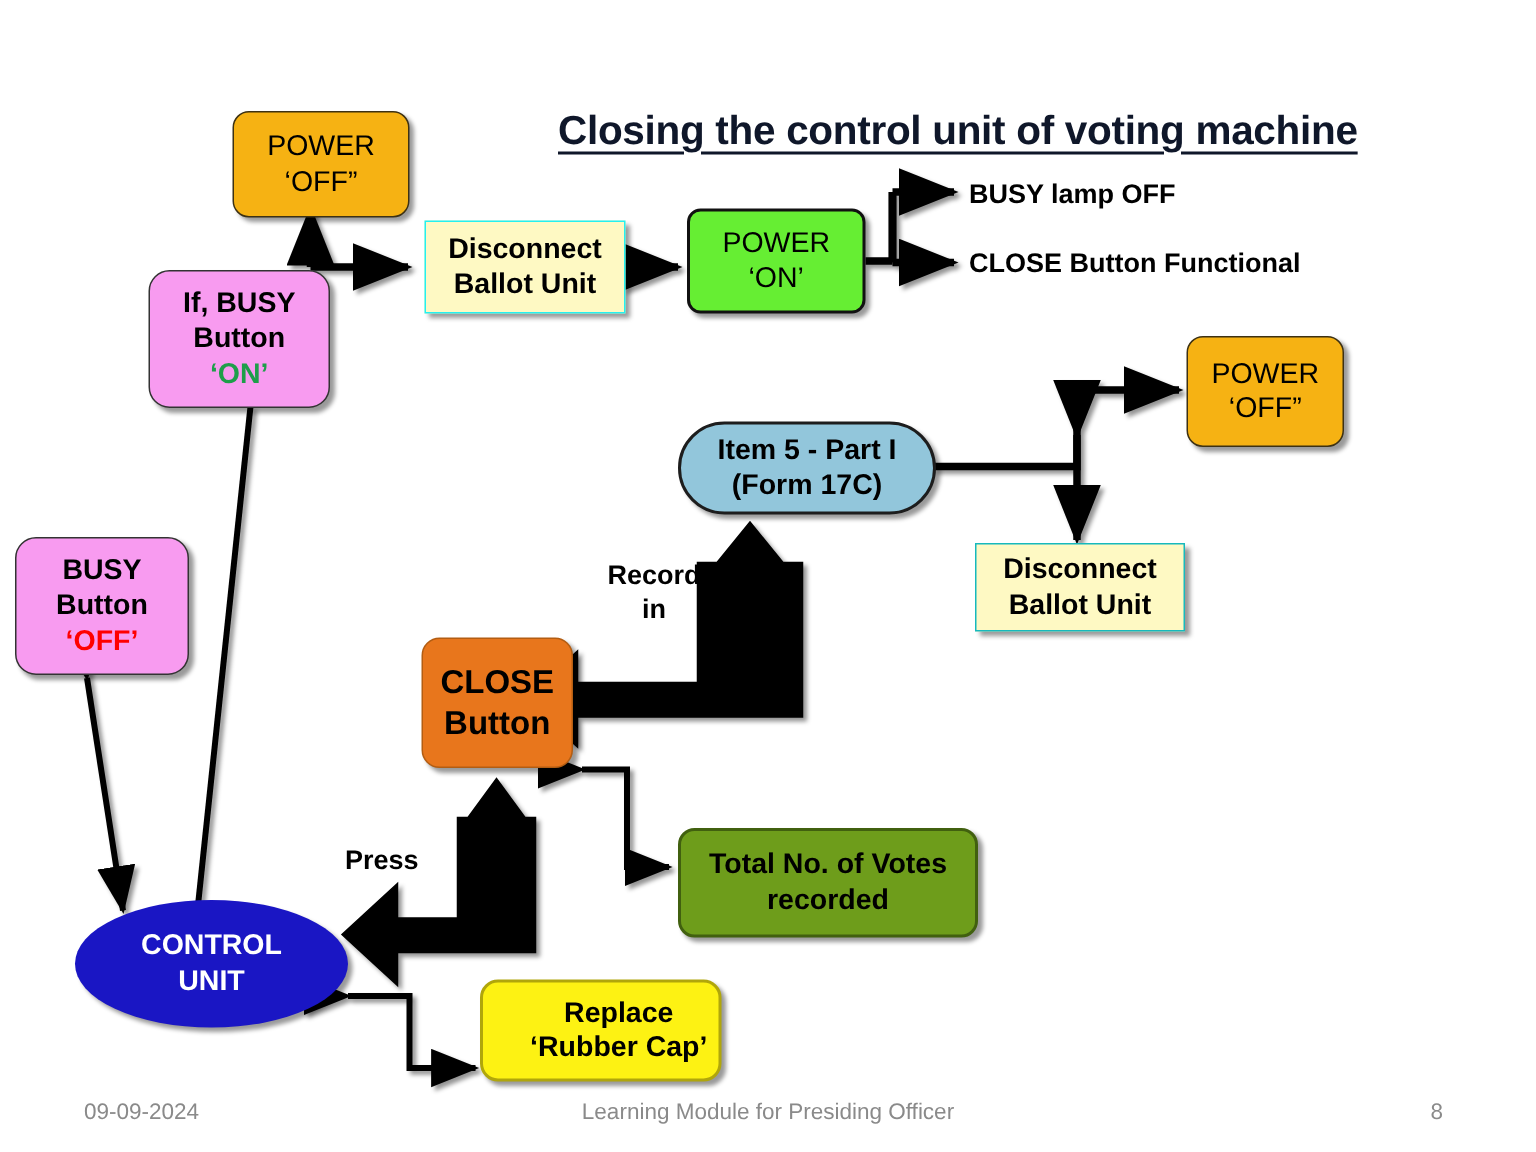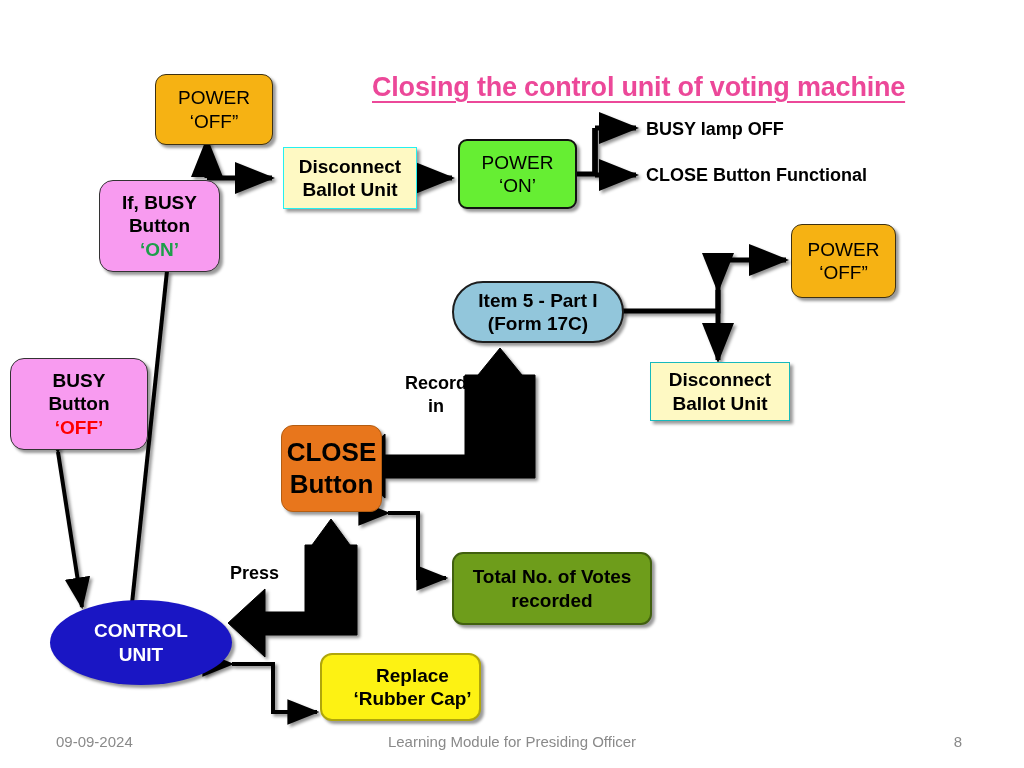--- a/index.html
+++ b/index.html
@@ -21,21 +21,21 @@
   }
 
   
   .slide-title {
     position: absolute;
     left: 372px;
     top: 72px;
     width: 600px;
     font-size: 27px;
     font-weight: bold;
-    color: #ec4899;
+    color: #0f172a;
     text-decoration: underline;
     text-underline-offset: 5px;
     letter-spacing: -0.2px;
     white-space: nowrap;
   }
 
   
   .node {
     position: absolute;
     box-sizing: border-box;
@@ -92,21 +92,21 @@
     border: 2px solid #1d1d1d;
     border-radius: 40px;
     font-size: 19px;
     font-weight: bold;
   }
   
   .box-closebtn {
     background: #E8761C;
     border: 1px solid #b35d12;
     border-radius: 12px;
-    font-size: 26px;
+    font-size: 22px;
     font-weight: bold;
   }
   
   .box-olive {
     background: #6E9D1B;
     border: 2px solid #41600f;
     border-radius: 11px;
     font-size: 19px;
     font-weight: bold;
   }
@@ -259,21 +259,21 @@
   <div class="node pill-blue shadowed" style="left:452px; top:281px; width:172px; height:62px;">
     <span class="ln">Item 5 - Part I</span>
     <span class="ln">(Form 17C)</span>
   </div>
 
   <div class="node box-cyan shadowed" style="left:650px; top:362px; width:140px; height:59px;">
     <span class="ln">Disconnect</span>
     <span class="ln">Ballot Unit</span>
   </div>
 
-  <div class="node box-pink shadowed" style="left:10px; top:358px; width:138px; height:92px;">
+  <div class="node box-pink shadowed" style="left:10px; top:358px; width:116px; height:92px;">
     <span class="ln">BUSY</span>
     <span class="ln">Button</span>
     <span class="ln state-off">‘OFF’</span>
   </div>
 
   <div class="label wrap" style="left:403px; top:372px; width:66px;">
     <span class="ln">Record</span>
     <span class="ln">in</span>
   </div>
 

